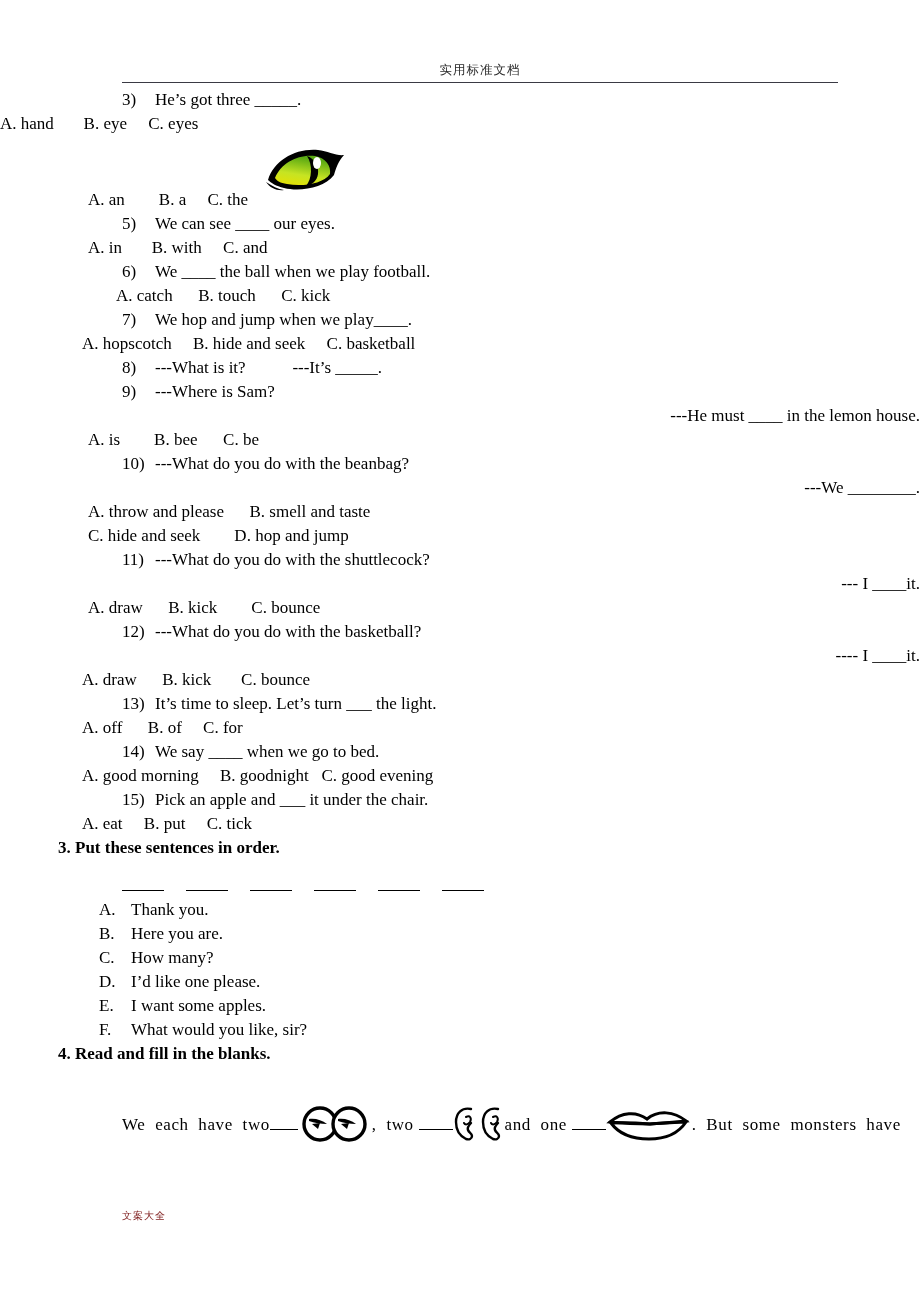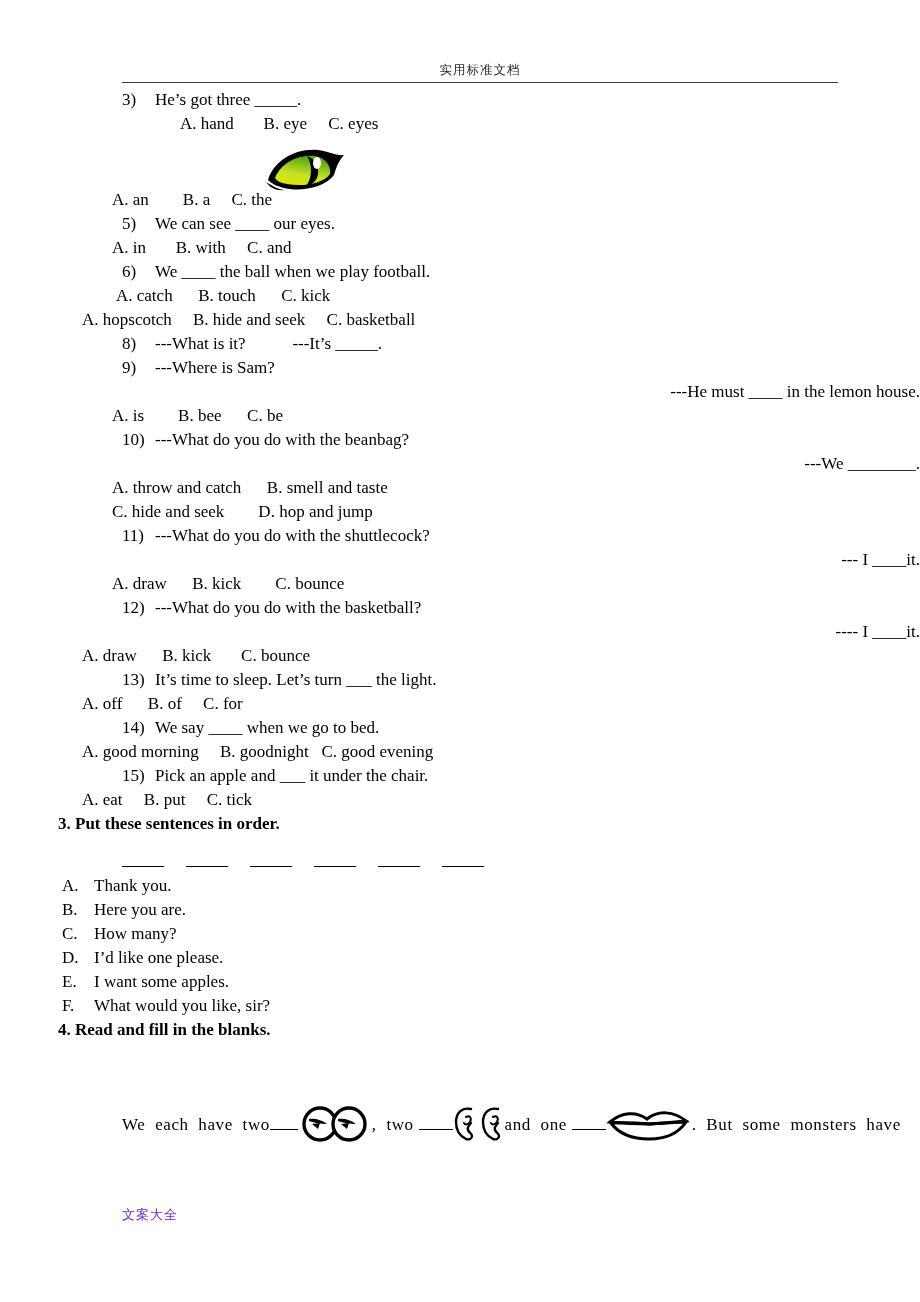--- a/index.html
+++ b/index.html
@@ -47,23 +47,23 @@
     border-top: 1.6px solid #3a3a44;
   }
 
   
   .footer {
     position: absolute;
     left: 122px;
     top: 1205px;
   }
   .footer-text {
-    font-size: 13px;
+    font-size: 10px;
     letter-spacing: 1px;
-    color: #6d28d9;
+    color: #7f1d1d;
   }
 
   
   .content {
     position: absolute;
     left: 0;
     top: 88px;
     width: 920px;
   }
 
@@ -80,24 +80,23 @@
   }
   .q .num {
     display: inline-block;
     width: 33px;
   }
   .q .num.wide {
     width: 33px;
   }
 
   .opts {        
-    padding-left: 180px;
   }
   .opts.ind3 { padding-left: 82px; }
-  .opts.ind4 { padding-left: 112px; }
+  .opts.ind4 { padding-left: 88px; }
   .opts.ind5 { padding-left: 116px; }
 
   .sub {         
     padding-left: 196px;
     text-align: right;
   }
   .sub.ind-b { padding-left: 108px; }
 
   .spacer-lg { height: 52px; }
   .spacer-sm { height: 14px; }
@@ -116,21 +115,21 @@
   .blank-row .bl {
     display: inline-block;
     width: 42px;
     border-bottom: 1.4px solid #000;
     height: 14px;
     margin-right: 18px;
     vertical-align: baseline;
   }
 
   .listrow {
-    padding-left: 62px;
+    padding-left: 99px;
     height: 24px;
     line-height: 24px;
     font-size: 17px;
   }
   .listrow .lbl {
     display: inline-block;
     width: 32px;
   }
 
   
@@ -211,31 +210,32 @@
     <div class="spacer-lg"></div>
 
     <div class="line opts ind4">A. an        B. a     C. the</div>
 
     <div class="line q"><span class="num">5)</span><span>We can see ____ our eyes.</span></div>
     <div class="line opts ind4">A. in       B. with     C. and</div>
 
     <div class="line q"><span class="num">6)</span><span>We ____ the ball when we play football.</span></div>
     <div class="line opts ind5">A. catch      B. touch      C. kick</div>
 
+    <div class="line q"><span class="num">7)</span><span>We hop and jump when we play____.</span></div>
     <div class="line opts ind3">A. hopscotch     B. hide and seek     C. basketball</div>
 
     <div class="line q"><span class="num">8)</span><span>---What is it?           ---It’s _____.</span></div>
 
     <div class="line q"><span class="num">9)</span><span>---Where is Sam?</span></div>
     <div class="line sub">---He must ____ in the lemon house.</div>
     <div class="line opts ind4">A. is        B. bee      C. be</div>
 
     <div class="line q"><span class="num wide">10)</span><span>---What do you do with the beanbag?</span></div>
     <div class="line sub">---We ________.</div>
-    <div class="line opts ind4">A. throw and catch      B. smell and taste</div>
+    <div class="line opts ind4">A. throw and please      B. smell and taste</div>
     <div class="line opts ind4">C. hide and seek        D. hop and jump</div>
 
     <div class="line q"><span class="num wide">11)</span><span>---What do you do with the shuttlecock?</span></div>
     <div class="line sub">--- I ____it.</div>
     <div class="line opts ind4">A. draw      B. kick        C. bounce</div>
 
     <div class="line q"><span class="num wide">12)</span><span>---What do you do with the basketball?</span></div>
     <div class="line sub ind-b">---- I ____it.</div>
     <div class="line opts ind3">A. draw      B. kick       C. bounce</div>
 

